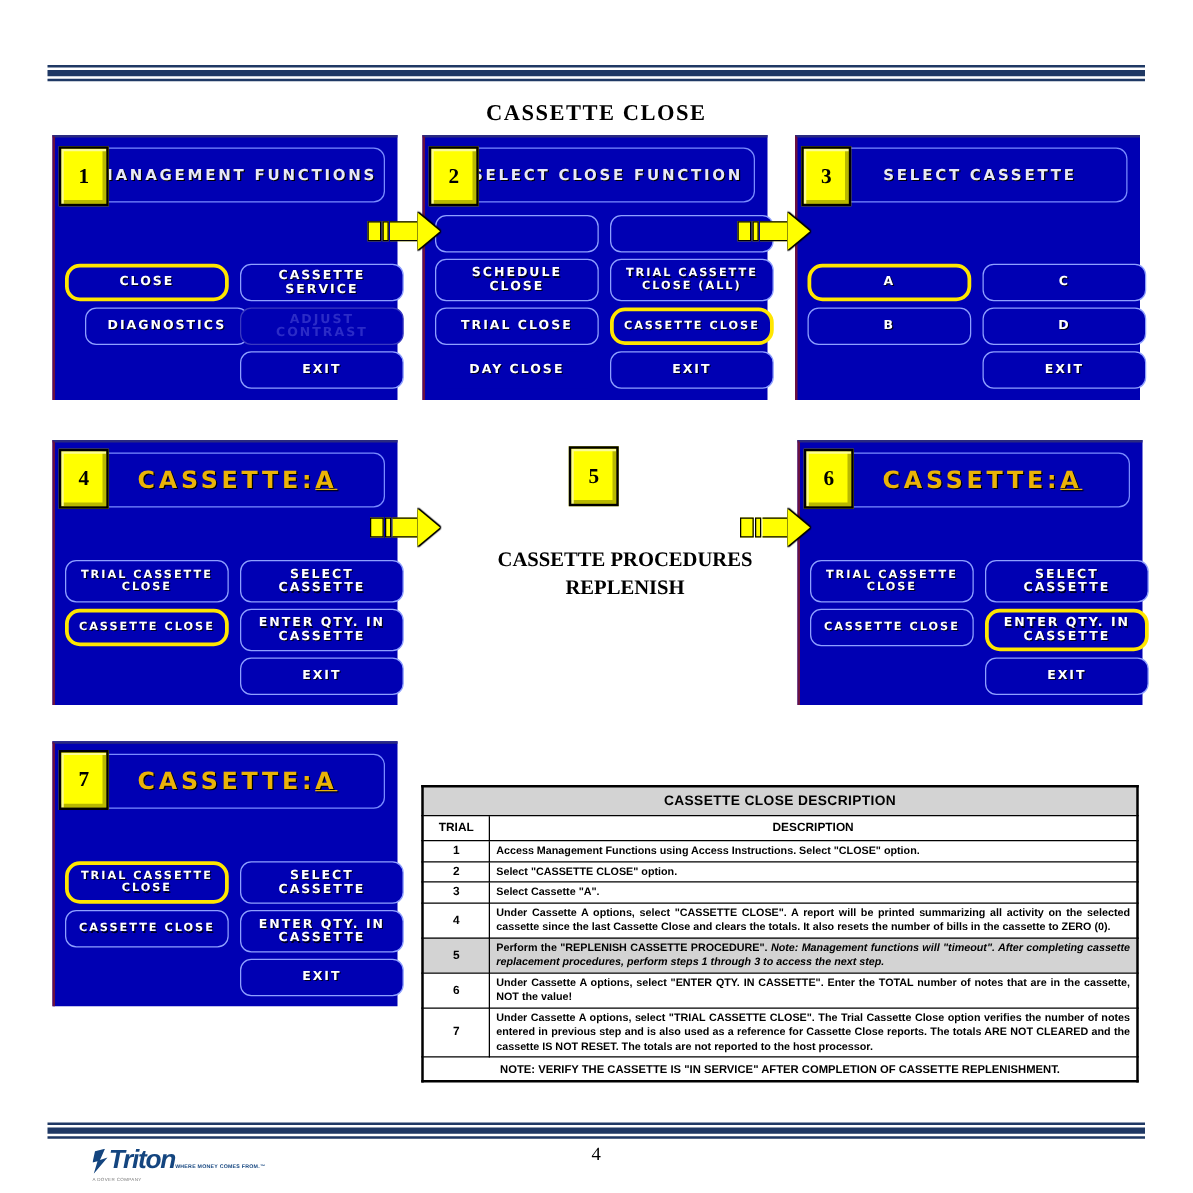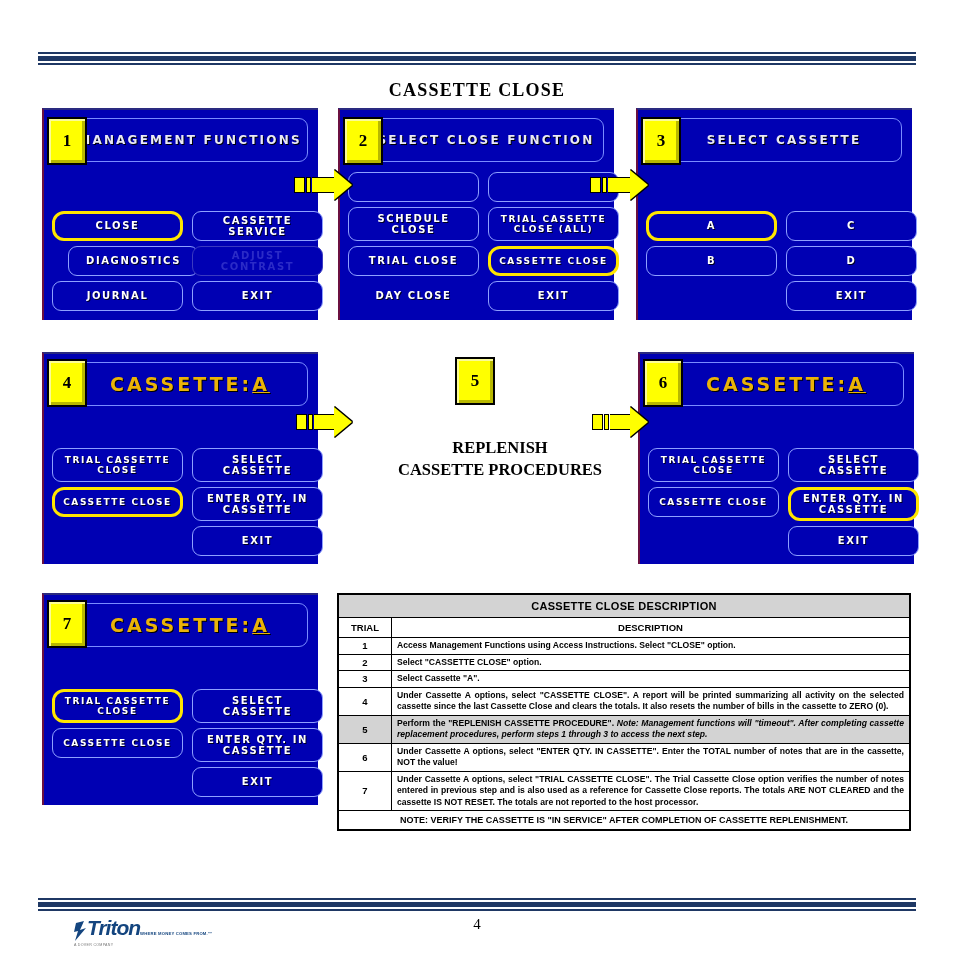--- a/index.html
+++ b/index.html
@@ -84,21 +84,21 @@
 
   
   #replenish-text{
     position:absolute;text-align:center;
     font-family:"Liberation Serif", serif;font-weight:bold;font-size:16.5px;
     color:#000;line-height:1.32;
   }
 
   
   #desc-table{
-    position:absolute;left:337px;top:593px;width:574px;
+    position:absolute;left:337px;top:628px;width:574px;
     border-collapse:collapse;border:2px solid #000;
     font-size:8.6px;color:#000;
   }
   #desc-table td,#desc-table th{border:1px solid #000;padding:2px 5px;vertical-align:middle;}
   #desc-table .ttl{background:#d3d3d3;text-align:center;font-weight:bold;font-size:11px;
     letter-spacing:.3px;padding:5px 4px;}
   #desc-table .colhead{background:#ffffff;text-align:center;font-weight:bold;font-size:9.5px;padding:4px;}
   #desc-table .stepcell{width:42px;text-align:center;font-weight:bold;font-size:9.5px;}
   #desc-table .desccell{font-weight:bold;line-height:1.34;text-align:justify;}
   #desc-table tr.shaded td{background:#d3d3d3;}
@@ -137,23 +137,20 @@
       </div>
       <div class="btn" style="left: 148px; top: 101px; width: 131px; height: 30px; font-size: 10px;">
         <span>CASSETTE<br>SERVICE</span>
       </div>
       <div class="btn" style="left: 24px; top: 136px; width: 131px; height: 30px; font-size: 10px;">
         <span>DIAGNOSTICS</span>
       </div>
       <div class="btn dim" style="left: 148px; top: 136px; width: 131px; height: 30px; font-size: 10px;">
         <span>ADJUST<br>CONTRAST</span>
       </div>
-      <div class="btn" style="left: 8px; top: 171px; width: 131px; height: 30px; font-size: 10px;">
-        <span>JOURNAL</span>
-      </div>
       <div class="btn" style="left: 148px; top: 171px; width: 131px; height: 30px; font-size: 10px;">
         <span>EXIT</span>
       </div>
     </div>
     <div class="screen" style="left: 338px; top: 108px; width: 276px; height: 212px;">
       <div class="scr-head">
         <div class="htxt">SELECT CLOSE FUNCTION</div>
       </div>
       <div class="btn empty" style="left: 8px; top: 62px; width: 131px; height: 30px; font-size: 10px;">
         <span></span>
@@ -307,22 +304,22 @@
     </div>
     <div class="step-badge" style="left: 643px; top: 359px;">
       <span>6</span>
     </div>
     <div class="step-badge" style="left: 47px; top: 600px;">
       <span>7</span>
     </div>
   </div>
 
 <div id="replenish-text" style="left:390px;top:437px;width:220px;">
+  <div>CASSETTE PROCEDURES</div>
   <div>REPLENISH</div>
-  <div>CASSETTE PROCEDURES</div>
 </div>
 
 <table id="desc-table">
   <tbody id="desc-table-body">
       <tr>
         <td class="ttl" colspan="2">CASSETTE CLOSE DESCRIPTION</td>
       </tr>
       <tr>
         <td class="colhead stepcell">TRIAL</td>
         <td class="colhead">DESCRIPTION</td>

